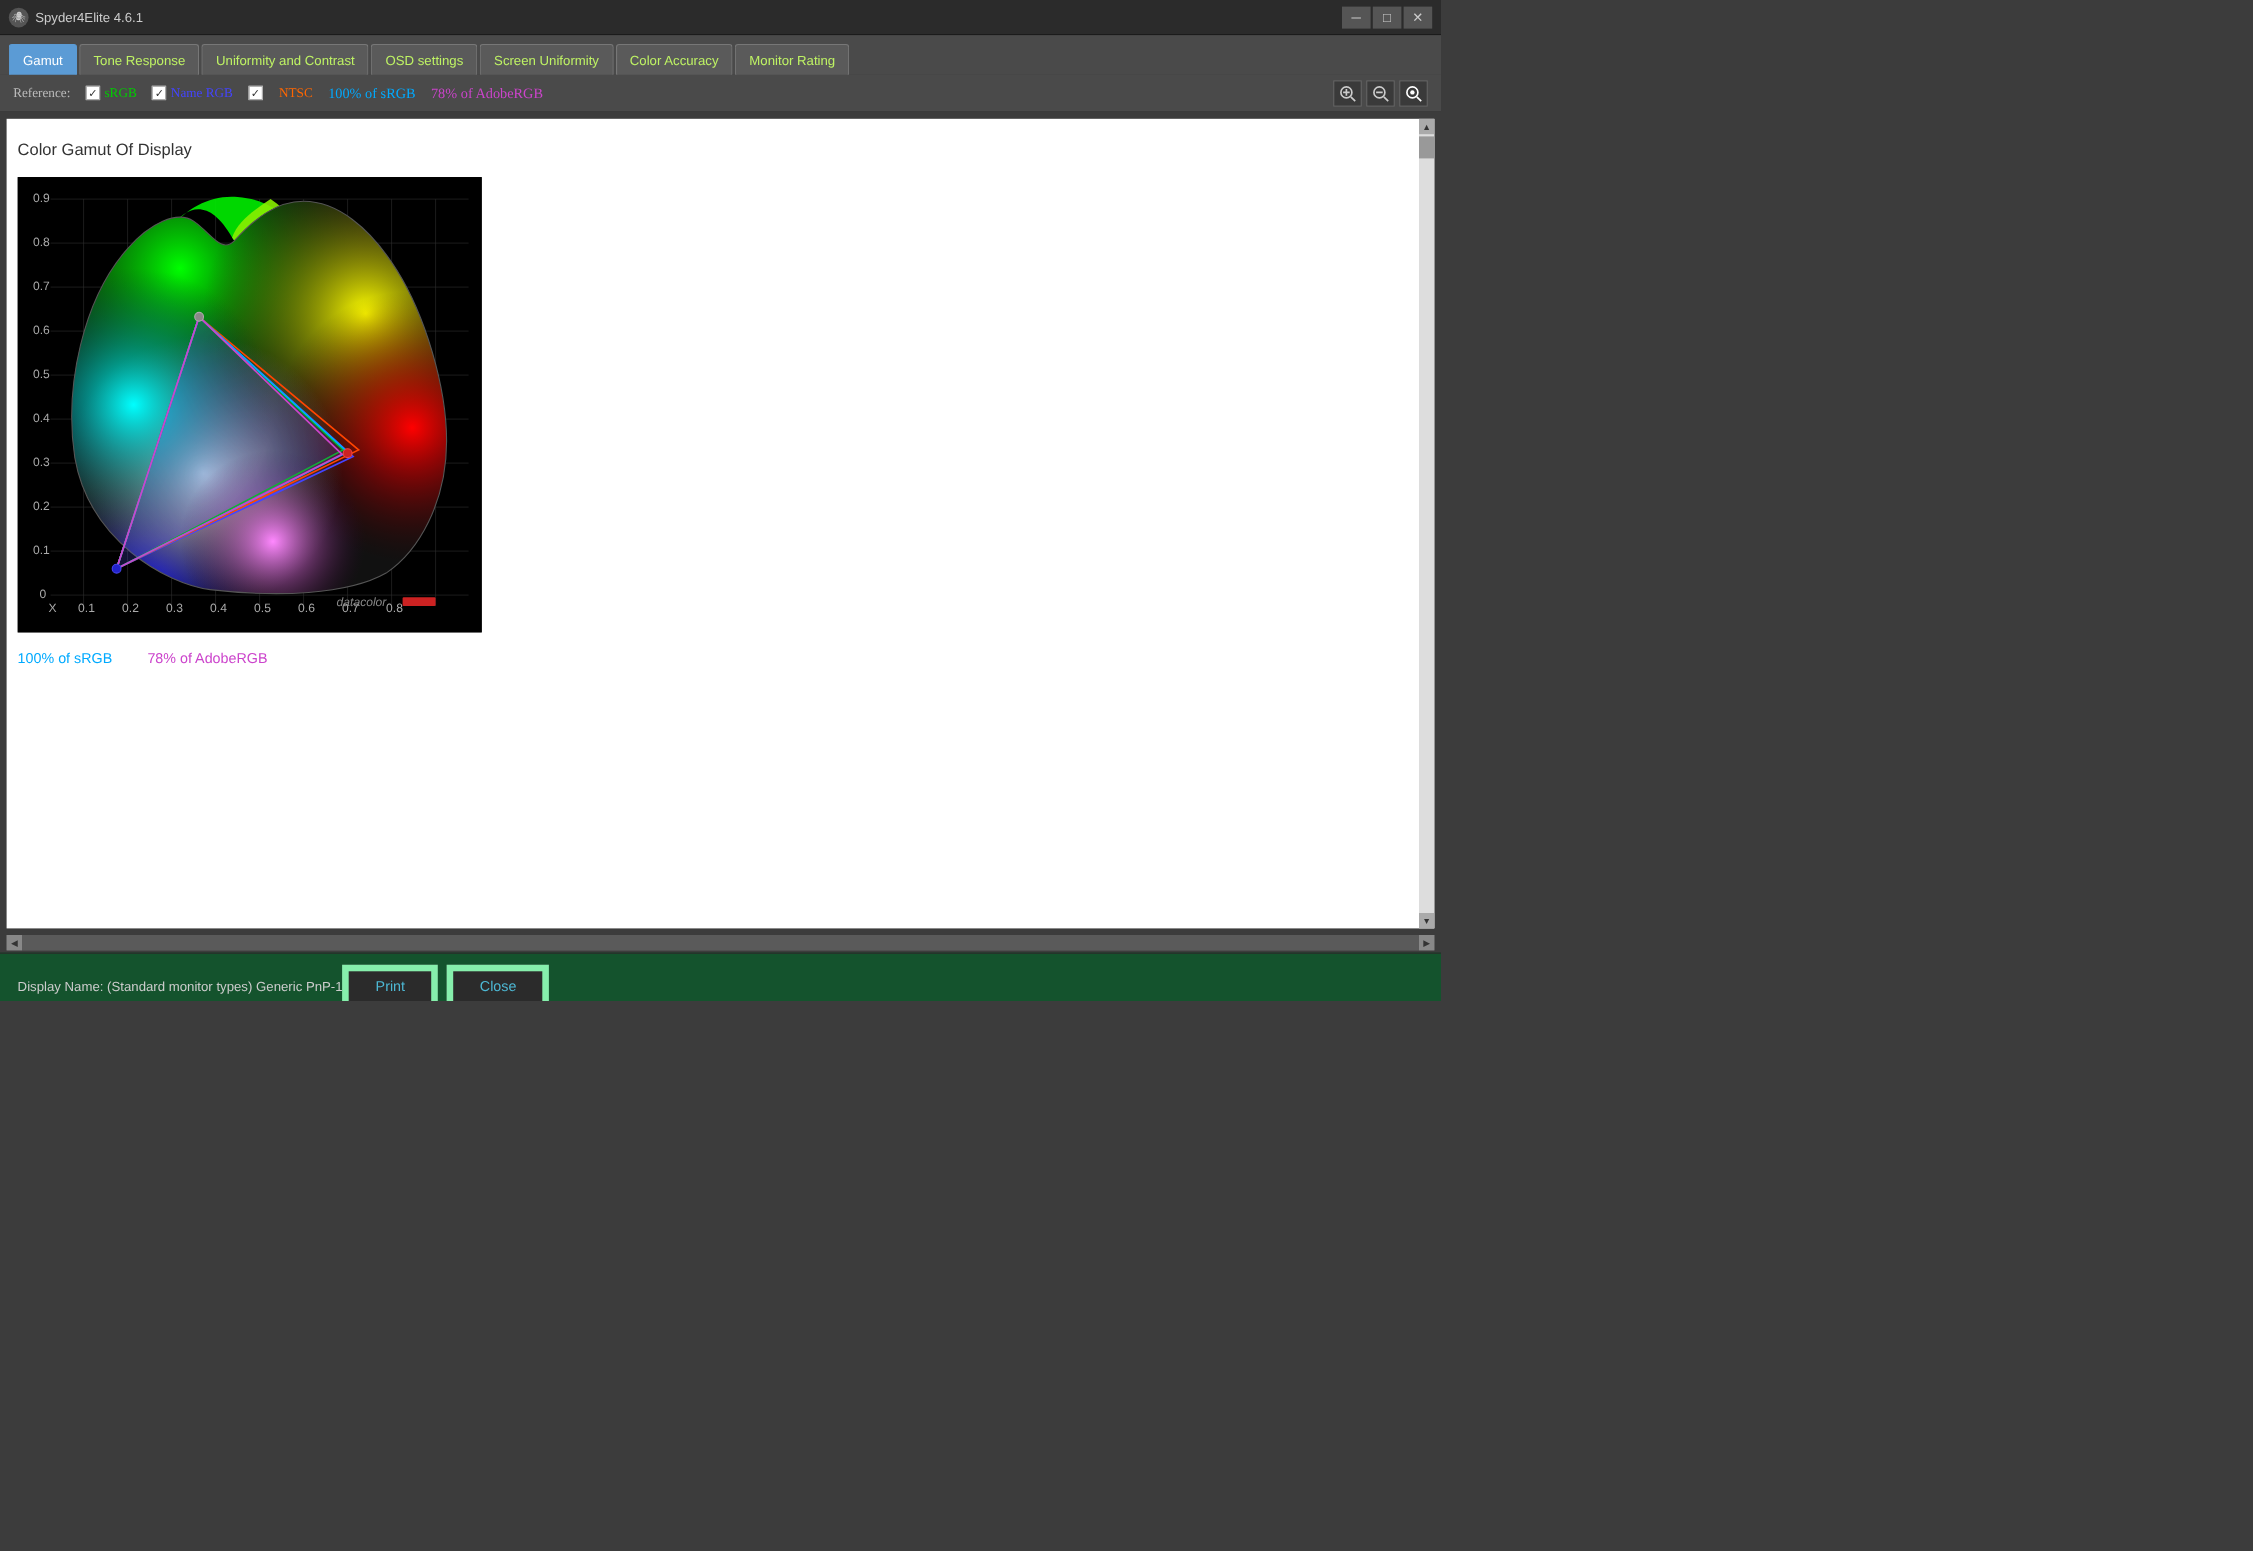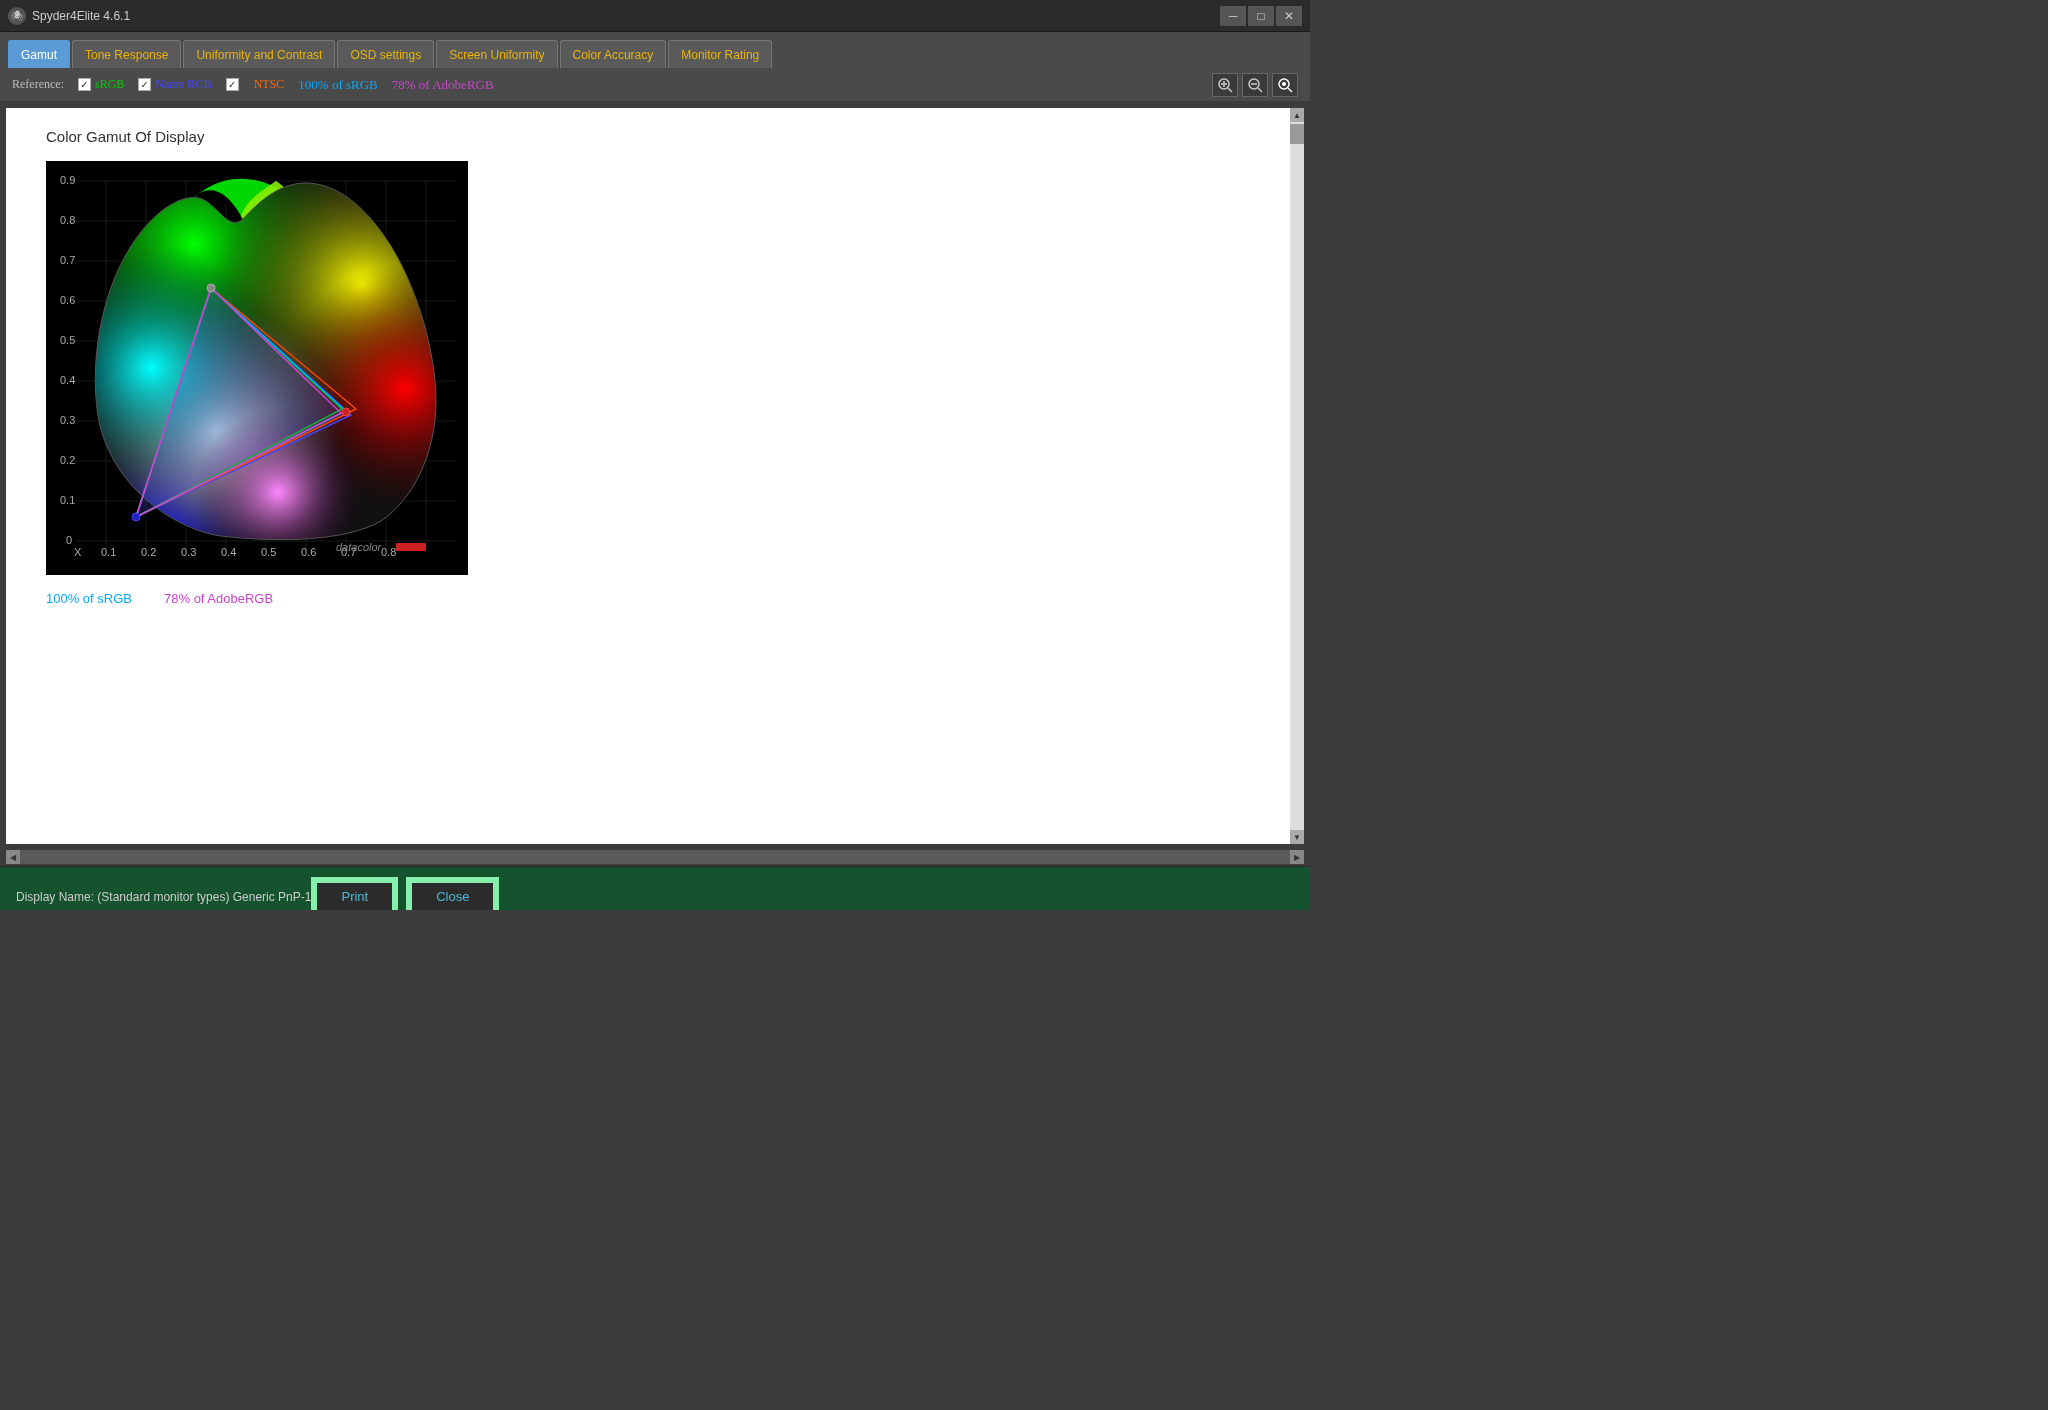--- a/index.html
+++ b/index.html
@@ -69,21 +69,21 @@
       gap: 2px;
     }
     .tab {
       padding: 5px 12px;
       font-size: 12px;
       cursor: pointer;
       background: #5a5a5a;
       border: 1px solid #777;
       border-bottom: none;
       border-radius: 3px 3px 0 0;
-      color: #eab308;
+      color: #bef264;
       height: 28px;
       display: flex;
       align-items: center;
     }
     .tab.active {
       background: #5b9bd5;
       color: #fff;
       border-color: #5b9bd5;
       margin-top: 28px;
     }
@@ -152,21 +152,21 @@
     .content-panel {
       background: #fff;
       flex: 1;
       margin: 6px 6px 6px 6px;
       overflow: hidden;
       position: relative;
       color: #333;
     }
 
     .content-inner {
-      padding: 20px 40px;
+      padding: 20px 10px;
     }
 
     .page-title {
       font-size: 15px;
       font-weight: normal;
       color: #333;
       margin-bottom: 16px;
     }
 
     

